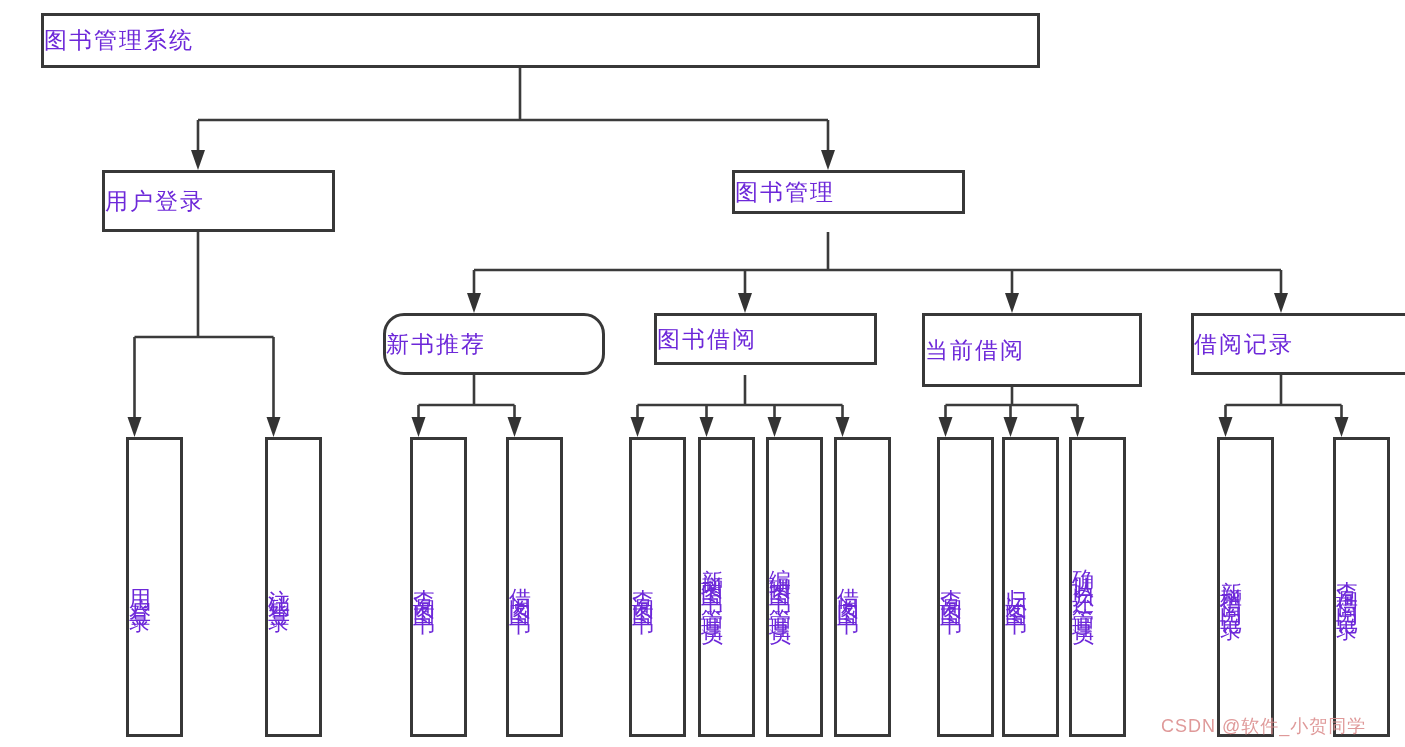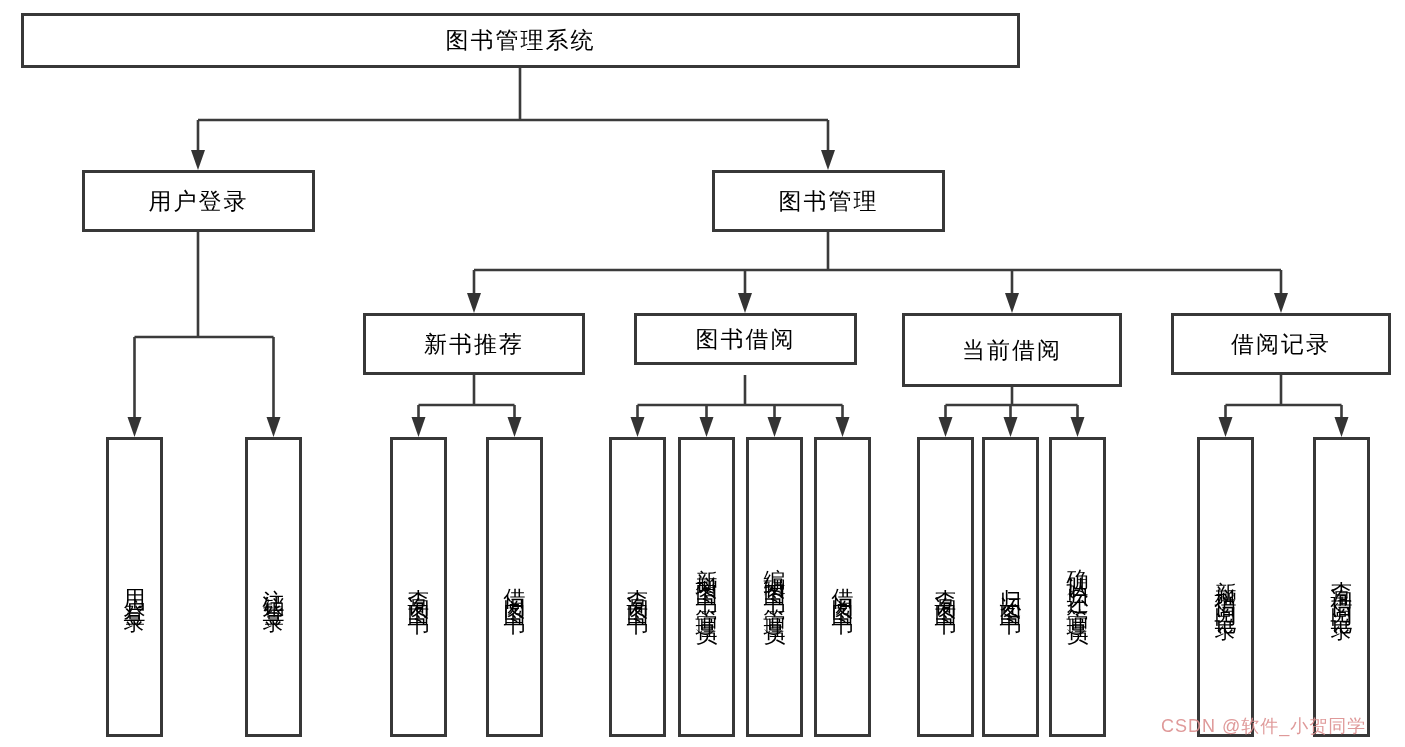--- a/index.html
+++ b/index.html
@@ -10,22 +10,22 @@
     font-family:"Liberation Sans","DejaVu Sans",sans-serif;
     overflow:hidden;
   }
   .node{
     position:absolute;
     background:#ffffff;
     border:3px solid #383838;
     box-sizing:border-box;
     display:flex;
     align-items:center;
-    justify-content:center;
-    color:#000000;
+    color:#6d28d9;
+    margin-left:20px;
   }
   .hnode span{
     font-size:23px;
     letter-spacing:2px;
     white-space:nowrap;
   }
   .leaf{
     width:57px;height:300px;top:437px;
   }
   .leaf span{
@@ -98,25 +98,25 @@
     <polygon points="1334.5,417 1348.5,417 1341.5,437"></polygon>
   </svg>
 
   <div class="node hnode" style="left:21px;top:13px;width:999px;height:55px;">
     <span>图书管理系统</span>
   </div>
 
   <div class="node hnode" style="left:82px;top:170px;width:233px;height:62px;">
     <span>用户登录</span>
   </div>
-  <div class="node hnode" style="left:712px;top:170px;width:233px;height:62px;">
+  <div class="node hnode" style="left:712px;top:170px;width:233px;height:44px;">
     <span>图书管理</span>
   </div>
 
-  <div class="node hnode" style="left:363px;top:313px;width:222px;height:62px;">
+  <div class="node hnode" style="left:363px;top:313px;width:222px;height:62px;border-radius:21px;">
     <span>新书推荐</span>
   </div>
   <div class="node hnode" style="left:634px;top:313px;width:223px;height:52px;">
     <span>图书借阅</span>
   </div>
   <div class="node hnode" style="left:902px;top:313px;width:220px;height:74px;">
     <span>当前借阅</span>
   </div>
   <div class="node hnode" style="left:1171px;top:313px;width:220px;height:62px;">
     <span>借阅记录</span>

